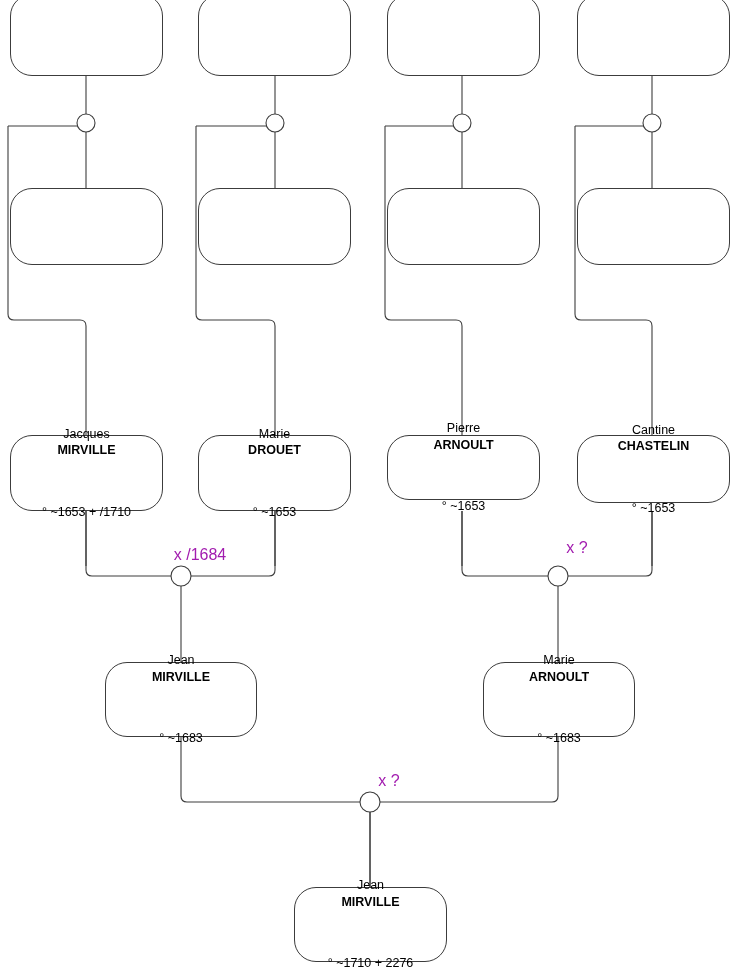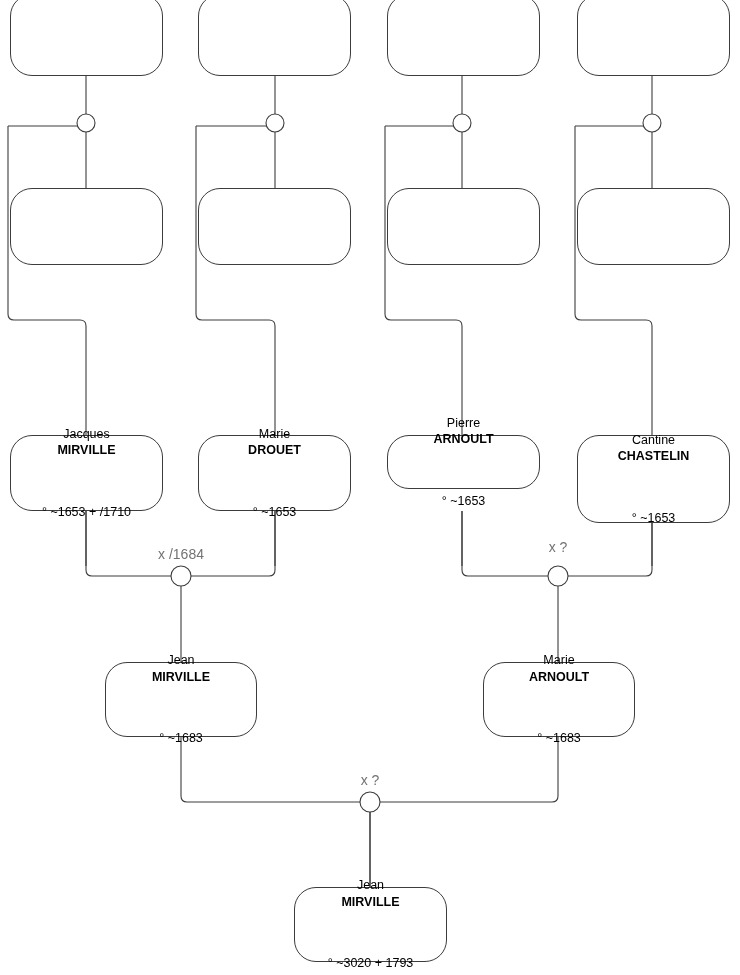--- a/index.html
+++ b/index.html
@@ -57,25 +57,26 @@
   .person-box .surname {
     display: block;
     font-weight: bold;
   }
   .person-box .dates {
     display: block;
     margin-top: 45px;
   }
   .union-label {
     position: absolute;
-    font-size: 14px;
-    color: #737373;
+    font-size: 16px;
+    color: #a21caf;
     white-space: nowrap;
     transform: translateX(-50%);
     z-index: 4;
+    margin-left: 19px;
   }
 </style>
 </head>
 <body>
 
 <div id="tree-canvas">
 
   <svg class="wires" viewBox="0 0 740 975" id="wire-svg" aria-hidden="true">
       <path d="M8,126 L8,314 Q8,320 14,320 L80,320 Q86,320 86,326 L86,435"></path>
       <path d="M196,126 L196,314 Q196,320 202,320 L269,320 Q275,320 275,326 L275,435"></path>
@@ -129,44 +130,44 @@
       <div class="person-box" style="left: 10px; top: 435px; width: 153px; height: 76px;">
         <span class="given">Jacques</span>
         <span class="surname">MIRVILLE</span>
         <span class="dates">° ~1653 + /1710</span>
       </div>
       <div class="person-box" style="left: 198px; top: 435px; width: 153px; height: 76px;">
         <span class="given">Marie</span>
         <span class="surname">DROUET</span>
         <span class="dates">° ~1653</span>
       </div>
-      <div class="person-box" style="left: 387px; top: 435px; width: 153px; height: 54px;">
+      <div class="person-box" style="left: 387px; top: 435px; width: 153px; height: 65px;">
         <span class="given">Pierre</span>
         <span class="surname">ARNOULT</span>
         <span class="dates">° ~1653</span>
       </div>
-      <div class="person-box" style="left: 577px; top: 435px; width: 153px; height: 88px;">
+      <div class="person-box" style="left: 577px; top: 435px; width: 153px; height: 68px;">
         <span class="given">Cantine</span>
         <span class="surname">CHASTELIN</span>
         <span class="dates">° ~1653</span>
       </div>
       <div class="person-box" style="left: 105px; top: 662px; width: 152px; height: 75px;">
         <span class="given">Jean</span>
         <span class="surname">MIRVILLE</span>
         <span class="dates">° ~1683</span>
       </div>
       <div class="person-box" style="left: 483px; top: 662px; width: 152px; height: 75px;">
         <span class="given">Marie</span>
         <span class="surname">ARNOULT</span>
         <span class="dates">° ~1683</span>
       </div>
       <div class="person-box" style="left: 294px; top: 887px; width: 153px; height: 75px;">
         <span class="given">Jean</span>
         <span class="surname">MIRVILLE</span>
-        <span class="dates">° ~3020 + 1793</span>
+        <span class="dates">° ~1710 + 2276</span>
       </div>
     </div>
   <div id="labels-layer">
       <div class="union-label" style="left: 181px; top: 546px;">x /1684</div>
       <div class="union-label" style="left: 558px; top: 539px;">x ?</div>
       <div class="union-label" style="left: 370px; top: 772px;">x ?</div>
     </div>
 
 </div>
 

